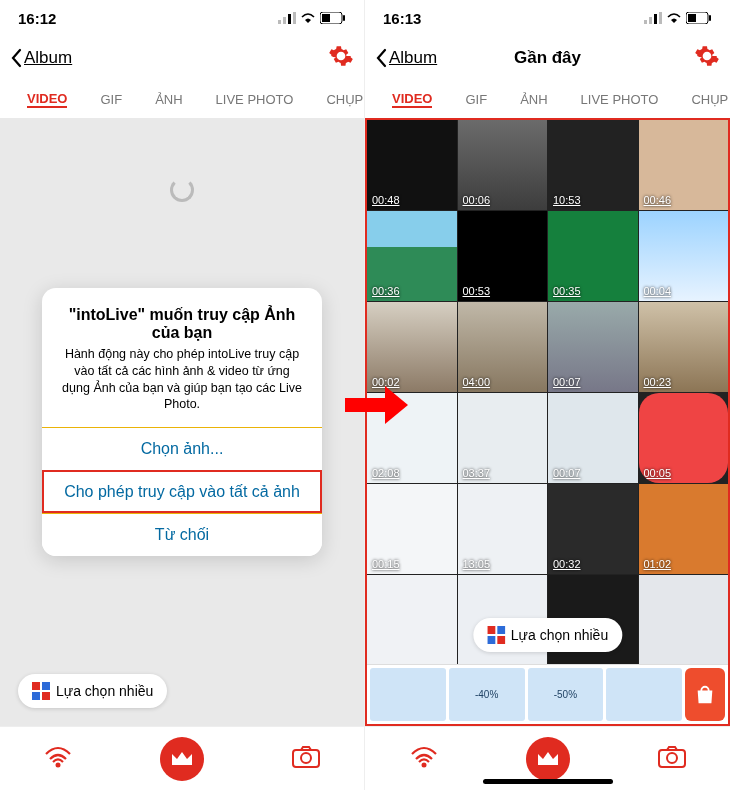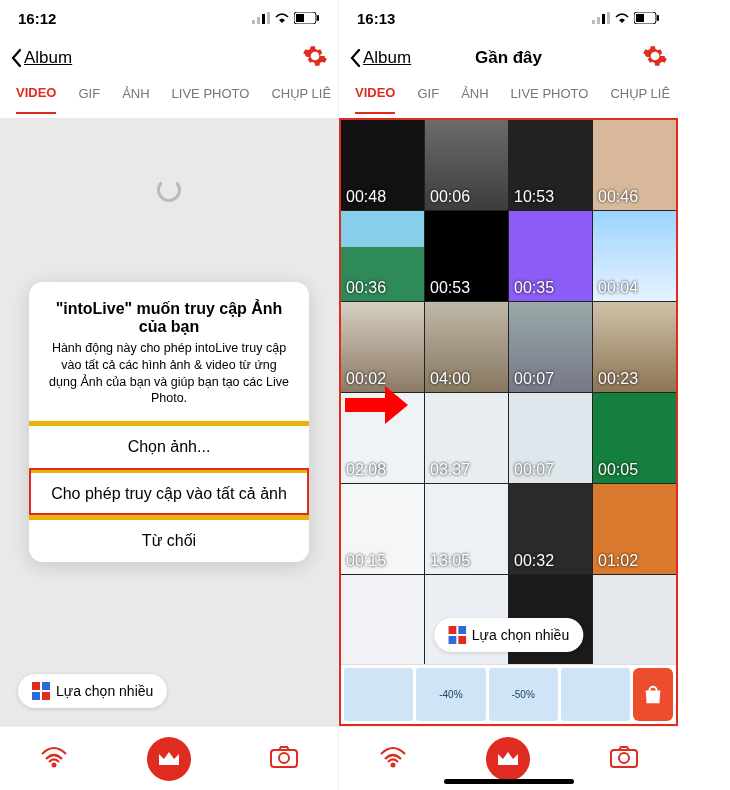--- a/index.html
+++ b/index.html
@@ -1,64 +1,64 @@
 <!DOCTYPE html>
 <html><head>
 <meta charset="utf-8">
 <style>
   * { margin: 0; padding: 0; box-sizing: border-box; font-family: -apple-system, Helvetica, Arial, sans-serif; }
   body { width: 730px; height: 790px; display: flex; background: #fff; position: relative; }
-  .phone { width: 339px; height: 790px; display: flex; flex-direction: column; background: #f7f7f7; position: relative; border-right:1px solid #eee;}
+  .phone { width: 365px; height: 790px; display: flex; flex-direction: column; background: #f7f7f7; position: relative; border-right:1px solid #eee;}
   .phone.right{border-right:none;}
   
   .status { height: 36px; display: flex; align-items: center; justify-content: space-between; padding: 0 18px; font-size: 15px; font-weight: 600; background:#fff;}
   .status .right-icons { display: flex; align-items: center; gap: 4px; }
   
   .nav { height: 44px; display: flex; align-items: center; justify-content: space-between; padding: 0 10px; background:#fff;text-decoration:underline;}
   .back { display:flex; align-items:center; font-size:17px; }
   .back svg{margin-right:2px;}
   .title { position:absolute; left:50%; transform:translateX(-50%); font-size:17px; font-weight:600; }
   .gear { color:#e02b20; }
   
   .tabs { height: 38px; display:flex; align-items:center; gap:22px; padding:0 16px; background:#fff; font-size:13px; color:#777; overflow:hidden; white-space:nowrap;}
-  .tab { padding-bottom:12px; }
+  .tab { padding-bottom:0;margin-left:11px; }
   .tab.active { color:#e02b20; font-weight:600; border-bottom:2px solid #e02b20; }
   
   .content-left { flex:1; background:#e9e9e9; display:flex; align-items:center; justify-content:center; position:relative;}
   .spinner { position:absolute; top:60px; left:50%; transform:translateX(-50%); width:24px; height:24px; border:3px solid #bbb; border-top-color:transparent; border-radius:50%;}
   .alert { width: 280px; background:#fff; border-radius:14px; text-align:center; font-size:13px; color:#000; box-shadow:0 4px 20px rgba(0,0,0,0.15); overflow:hidden;}
   .alert .msg { padding:18px 18px 14px;}
   .alert h3 { font-size:16px; font-weight:600; margin-bottom:4px;}
   .alert p { font-size:12.5px; line-height:1.35;}
-  .alert .btns button { width:100%; border:none; border-top:5px solid #eab308; background:#fff; padding:12px 0; font-size:16px; color:#000000; cursor:pointer;}
+  .alert .btns button { width:100%; border:none; border-top:1px solid #eab308; background:#fff; padding:12px 0; font-size:16px; color:#0369a1; cursor:pointer;}
   .alert .btns .hl { outline:2px solid #e02b20; outline-offset:-2px;}
   .pill { position:absolute; bottom:18px; left:18px; background:#fff; border-radius:22px; padding:8px 14px; display:flex; align-items:center; gap:6px; font-size:14px; box-shadow:0 1px 4px rgba(0,0,0,0.15);}
   .pill.right{left:50%; transform:translateX(-50%); bottom:72px;}
   .pill .sq{width:18px;height:18px;display:inline-flex;}
   
   .bottom { height: 64px; display:flex; align-items:center; justify-content:space-around; background:#fff; border-top:1px solid #eee;}
   .bottom .ic { color:#e02b20; }
   .crown { width:44px; height:44px; border-radius:50%; background:#e02b20; display:flex; align-items:center; justify-content:center;}
   .home-ind { position:absolute; bottom:6px; left:50%; transform:translateX(-50%); width:130px; height:5px; background:#000; border-radius:3px;}
   
   .grid-wrap{ flex:1; position:relative; border:2px solid #e02b20; overflow:hidden; background:#222;}
   .grid{ display:grid; grid-template-columns:repeat(4,1fr); grid-auto-rows:90px; gap:1px;}
   .cell{ position:relative; background:#888; overflow:hidden;}
-  .cell .dur{ position:absolute; bottom:4px; left:5px; color:#fff; font-size:16px; text-shadow:0 0 3px #000;}
+  .cell .dur{ position:absolute; bottom:4px; left:5px; color:#fff; font-size:11px; text-shadow:0 0 3px #000;text-decoration:underline;}
   .ad-row{position:absolute; bottom:0; left:0; right:0; height:60px; background:#fff; display:flex; gap:3px; padding:3px; border-top:1px solid #ddd;}
   .ad{flex:1; background:#cfe4f7; border-radius:3px; position:relative; display:flex; align-items:center; justify-content:center; font-size:10px; color:#246;}
   .ad.shop{flex:0 0 40px; background:#ee4d2d; color:#fff; border-radius:6px;}
   .adinfo{position:absolute; top:2px; right:4px; font-size:9px; color:#357;}
   
   .arrow { position:absolute; top:380px; left:340px; z-index:50; pointer-events:none;}
   
   .c1{background:#111;} .c2{background:linear-gradient(#6b6b6b,#3d3d3d);} .c3{background:#222;} .c4{background:#d7b89a;}
-  .c5{background:linear-gradient(#87ceeb 40%,#2e8b57 40%);padding-left:20px;} .c6{background:#000;} .c7{background:#8b5cf6;} .c8{background:linear-gradient(#9cd3ff,#e7f3ff);}
+  .c5{background:linear-gradient(#87ceeb 40%,#2e8b57 40%);padding-left:20px;} .c6{background:#000;} .c7{background:#15803d;} .c8{background:linear-gradient(#9cd3ff,#e7f3ff);}
   .c9{background:linear-gradient(#d6cfc2,#8c7a66);} .c10{background:linear-gradient(#c0b8a8,#877760);} .c11{background:linear-gradient(#9aa,#778);} .c12{background:linear-gradient(#cfc1a8,#8c7555);}
-  .c13{background:#eef3f6;} .c14{background:#e8edf0;} .c15{background:#dfe7ec;} .c16{background:#15803d;}
+  .c13{background:#eef3f6;} .c14{background:#e8edf0;} .c15{background:#dfe7ec;} .c16{background:#ef4444;border-radius:20px;}
   .c17{background:#f4f6f8;} .c18{background:#eef1f4;} .c19{background:#2a2a2a;} .c20{background:#d97a2e;}
   .c21{background:#f0f2f5;} .c22{background:#eceff3;} .c23{background:#1a1a1a;} .c24{background:#e4e7eb;}
 </style>
 </head>
 <body>
 
 <div class="phone left">
   <div class="status">
     <span>16:12</span>
     <span class="right-icons">

